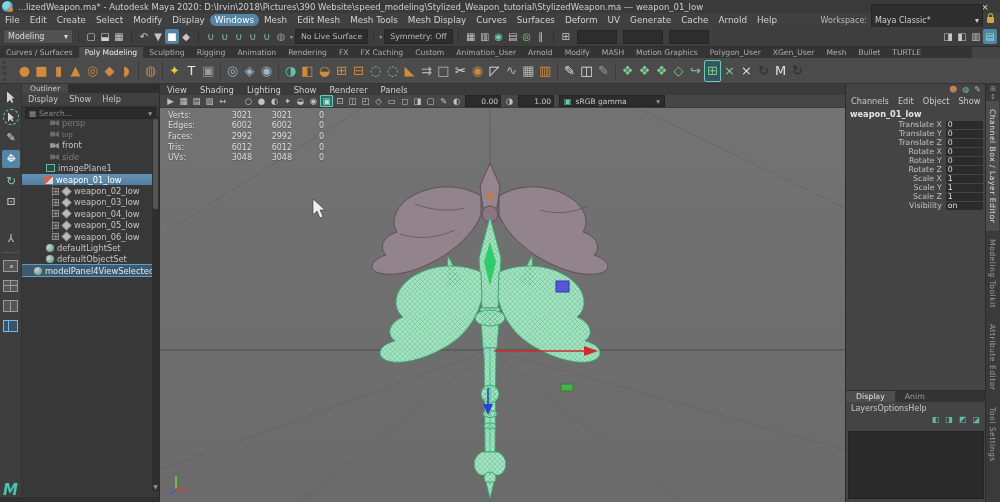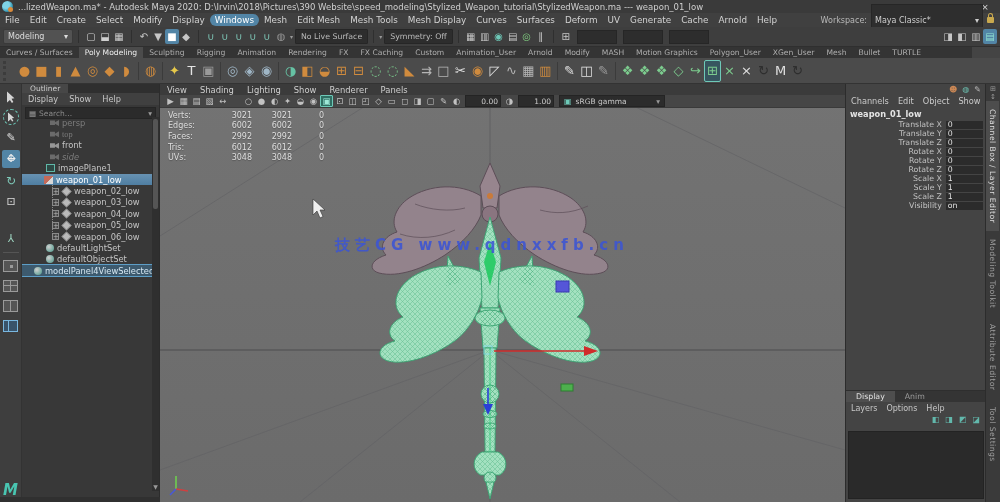--- a/index.html
+++ b/index.html
@@ -115,21 +115,21 @@
   #cbobject{position:absolute;left:4px;top:25px;font-size:8.2px;font-weight:bold;color:#e4e4e4;}
   #cbrows{position:absolute;left:0;top:36px;right:2px;}
   .crow{display:flex;align-items:center;height:9px;font-size:7.8px;}
   .clabel{width:98px;text-align:right;color:#c2c2c2;padding-right:4px;}
   .cval{width:34px;height:8px;background:#2b2b2b;color:#e2e2e2;padding:0 2px;line-height:8px;}
   
   #layereditor{position:absolute;left:0;top:306px;width:140px;bottom:0;background:#444;border-top:1px solid #2e2e2e;}
   #letabs{display:flex;font-size:7.8px;height:11px;align-items:flex-end;background:#343434;}
   .letab{padding:1px 10px;color:#9a9a9a;}
   .letab.active{background:#4e4e4e;color:#e0e0e0;}
-  #lemenus{display:flex;gap:9px;font-size:8px;color:#c6c6c6;padding:2px 0 1px 5px;}
+  #lemenus{display:flex;font-size:8px;color:#c6c6c6;padding:2px 0 1px 5px;}
   #leicons{display:flex;gap:6px;justify-content:flex-end;padding:1px 6px 2px 0;font-size:8px;color:#62b8ac;}
   #lelist{position:absolute;left:2px;right:2px;top:40px;bottom:3px;background:#2a2a2a;border:1px solid #232323;}
   
   #righttabs{left:985px;top:84px;width:15px;height:418px;background:#3a3a3a;border-left:1px solid #2c2c2c;box-sizing:border-box;}
   #rtopicons{font-size:7px;color:#9a9a9a;text-align:center;line-height:8px;padding-top:1px;}
   .vtab{writing-mode:vertical-rl;font-size:7.6px;color:#9f9f9f;padding:8px 2px;letter-spacing:.5px;white-space:nowrap;}
   .vtab.active{background:#4d4d4d;color:#ddd;}
 </style>
 </head>
 <body>
@@ -640,21 +640,20 @@
           <span>0</span>
         </div>
 
         <div class="hudrow">
           <span>UVs:</span>
           <span>3048</span>
           <span>3048</span>
           <span>0</span>
         </div>
       </div>
-    <div id="watermark">技艺CG www.qdnxxfb.cn</div>
 
     <svg id="vpsvg" width="685" height="418" viewBox="0 0 685 418">
       <defs>
         <pattern id="wf" width="5" height="5" patternUnits="userSpaceOnUse">
           <path d="M0,0L5,5M5,0L0,5" stroke="#2f9e6b" stroke-width="0.5" opacity="0.55"></path>
         </pattern>
         <g id="frontw">
           <path d="M330,133 L341,174 L338,224 L322,224 L319,174 Z"></path>
           <path d="M302,198 L288,172 L286,202 Z"></path>
           <path d="M358,198 L372,172 L374,202 Z"></path>

